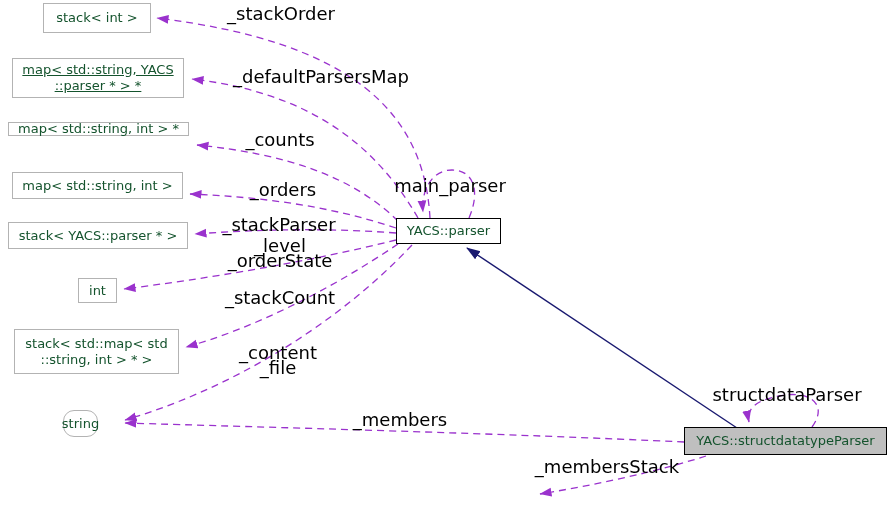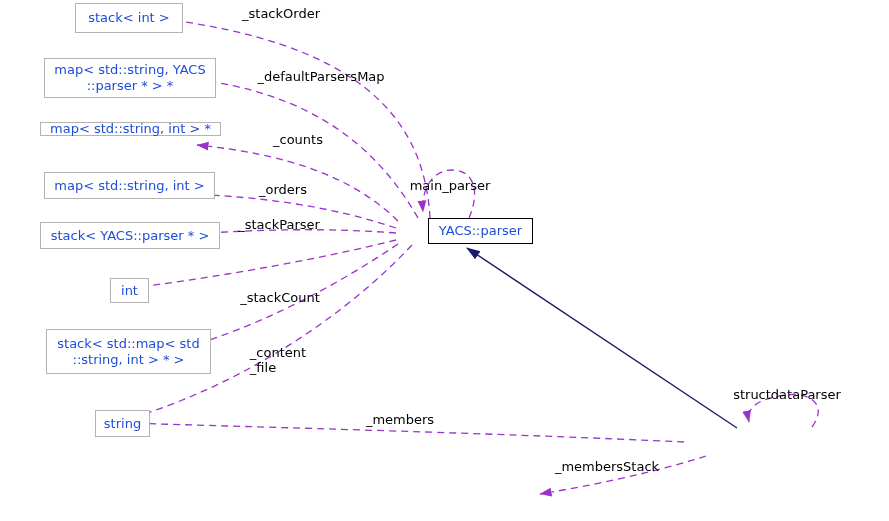--- a/index.html
+++ b/index.html
@@ -5,29 +5,28 @@
   html,body{margin:0;padding:0;background:#ffffff;}
   #canvas{
     position:relative;width:889px;height:521px;background:#ffffff;overflow:hidden;
     font-family:"DejaVu Sans","Liberation Sans",sans-serif;
   }
   #edges{position:absolute;left:0;top:0;width:889px;height:521px;}
   .node{
     position:absolute;box-sizing:border-box;background:#ffffff;
     border:1px solid #b3b3b3;display:flex;flex-direction:column;
     align-items:center;justify-content:center;
-    font-size:13px;line-height:16px;color:#1d4ed8;text-align:center;
+    font-size:13px;line-height:16px;color:#14532d;text-align:center;
     white-space:nowrap;
-    margin-left:32px;
   }
   .node.bold-border{border:1.4px solid #000000;}
   .node.highlight{background:#bfbfbf;border:1.5px solid #000000;}
   .edge-label{
     position:absolute;transform:translateX(-50%);
-    font-size:13px;line-height:15px;color:#000;white-space:nowrap;
+    font-size:18px;line-height:15px;color:#000;text-align:center;white-space:nowrap;
   }
 </style>
 </head>
 <body>
 
 <div id="canvas">
 
   <svg id="edges" viewBox="0 0 889 521" xmlns="http://www.w3.org/2000/svg">
     <defs>
       <marker id="ap" markerUnits="userSpaceOnUse" markerWidth="13" markerHeight="10" refX="11.5" refY="5" orient="auto">
@@ -53,21 +52,21 @@
       <path d="M 812,427 C 830,402 806,390 779,396 C 757,400 746,408 749,422" marker-end="url(#ap)"></path>
     </g>
 
     <path d="M 737,428 L 467,248" fill="none" stroke="#191970" stroke-width="1.4" marker-end="url(#an)"></path>
   </svg>
 
   <div class="node" style="left:43px;top:3px;width:108px;height:30px;">
       <span>stack&lt; int &gt;</span>
     </div>
 
-  <div class="node" style="left:12px;top:58px;width:172px;height:40px;">
+  <div class="node" style="left:12px;top:58px;width:172px;height:40px;text-decoration:underline;">
     <span>map&lt; std::string, YACS</span>
     <span>::parser * &gt; *</span>
   </div>
 
   <div class="node" style="left:8px;top:122px;width:181px;height:14px;">
       <span>map&lt; std::string, int &gt; *</span>
     </div>
 
   <div class="node" style="left:12px;top:172px;width:171px;height:27px;">
       <span>map&lt; std::string, int &gt;</span>
@@ -79,35 +78,42 @@
 
   <div class="node" style="left:78px;top:278px;width:39px;height:25px;">
       <span>int</span>
     </div>
 
   <div class="node" style="left:14px;top:329px;width:165px;height:45px;">
     <span>stack&lt; std::map&lt; std</span>
     <span>::string, int &gt; * &gt;</span>
   </div>
 
-  <div class="node" style="left:63px;top:410px;width:55px;height:27px;">
+  <div class="node" style="left:63px;top:410px;width:35px;height:27px;border-radius:11px;">
       <span>string</span>
     </div>
 
 
   <div class="node bold-border" style="left:396px;top:218px;width:105px;height:26px;">
       <span>YACS::parser</span>
     </div>
 
+  <div class="node highlight" style="left:684px;top:427px;width:203px;height:28px;">
+      <span>YACS::structdatatypeParser</span>
+    </div>
 
   <div class="edge-label" style="left:281px;top:6px;">_stackOrder</div>
   <div class="edge-label" style="left:281px;top:69px;margin-left:40px;">_defaultParsersMap</div>
-  <div class="edge-label" style="left:298px;top:132px;">_counts</div>
+  <div class="edge-label" style="left:280px;top:132px;">_counts</div>
   <div class="edge-label" style="left:283px;top:182px;">_orders</div>
   <div class="edge-label" style="left:279px;top:217px;">_stackParser</div>
+  <div class="edge-label" style="left:280px;top:238px;">
+    <div>_level</div>
+    <div>_orderState</div>
+  </div>
   <div class="edge-label" style="left:280px;top:290px;">_stackCount</div>
   <div class="edge-label" style="left:278px;top:345px;">
     <div>_content</div>
     <div>_file</div>
   </div>
   <div class="edge-label" style="left:450px;top:178px;">main_parser</div>
   <div class="edge-label" style="left:787px;top:387px;">structdataParser</div>
   <div class="edge-label" style="left:400px;top:412px;">_members</div>
   <div class="edge-label" style="left:607px;top:459px;">_membersStack</div>
 

